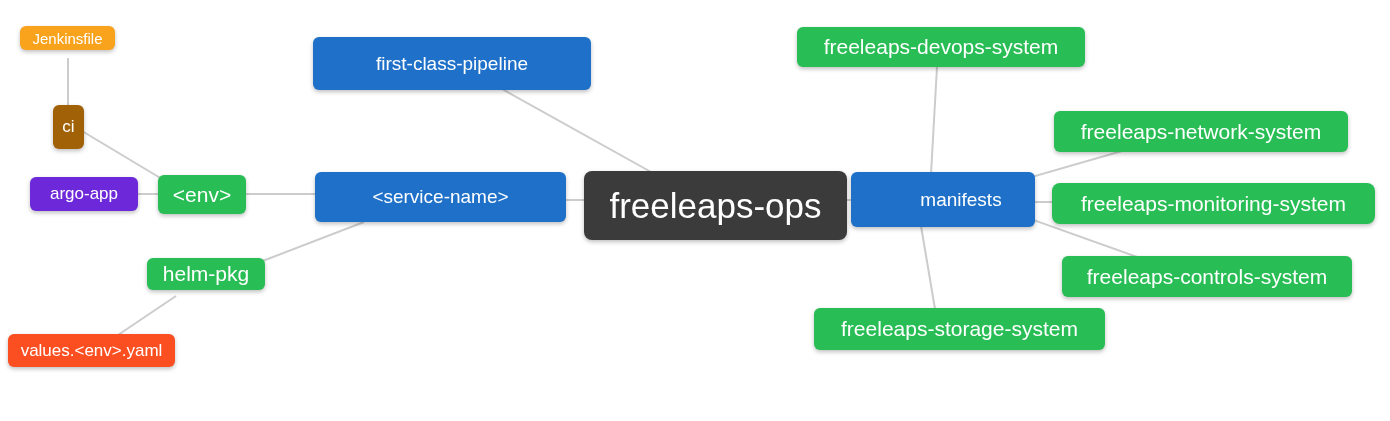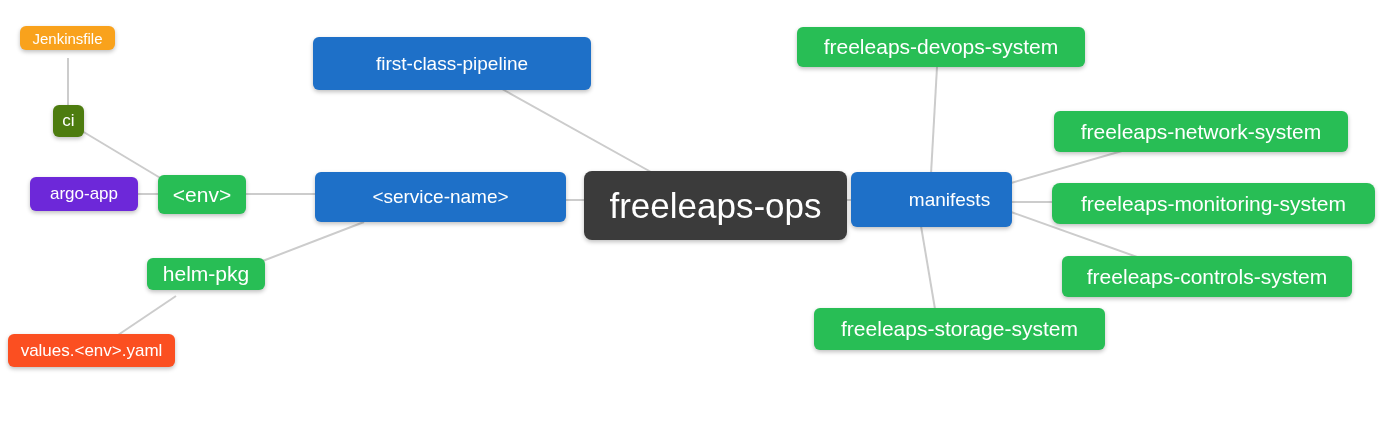--- a/index.html
+++ b/index.html
@@ -58,28 +58,28 @@
     <line x1="502" y1="89" x2="660" y2="177"></line>
     <line x1="845" y1="200" x2="853" y2="200"></line>
     <line x1="937" y1="67" x2="931" y2="174"></line>
     <line x1="1011" y1="183" x2="1122" y2="151"></line>
     <line x1="1011" y1="202" x2="1053" y2="202"></line>
     <line x1="1011" y1="212" x2="1140" y2="258"></line>
     <line x1="921" y1="226" x2="935" y2="309"></line>
   </svg>
 
   <div class="node f4" style="left: 20px; top: 26px; width: 95px; height: 24px; background: rgb(249, 162, 28);">Jenkinsfile</div>
-  <div class="node f3" style="left: 53px; top: 105px; width: 31px; height: 32px; background: #4d7c0f;">ci</div>
+  <div class="node f3" style="left: 53px; top: 105px; width: 31px; height: 44px; background: #a16207;">ci</div>
   <div class="node f3" style="left: 30px; top: 177px; width: 108px; height: 34px; background: #6d28d9;">argo-app</div>
   <div class="node f2" style="left: 158px; top: 175px; width: 88px; height: 39px; background: rgb(40, 190, 85);">&lt;env&gt;</div>
   <div class="node f2" style="left: 147px; top: 258px; width: 118px; height: 32px; background: rgb(40, 190, 85);">helm-pkg</div>
   <div class="node f3" style="left: 8px; top: 334px; width: 167px; height: 33px; background: rgb(251, 79, 33);">values.&lt;env&gt;.yaml</div>
   <div class="node f1" style="left: 313px; top: 37px; width: 278px; height: 53px; background: rgb(30, 112, 200);">first-class-pipeline</div>
   <div class="node f1" style="left: 315px; top: 172px; width: 251px; height: 50px; background: rgb(30, 112, 200);">&lt;service-name&gt;</div>
   <div class="node f0" style="left: 584px; top: 171px; width: 263px; height: 69px; background: rgb(59, 59, 59);">freeleaps-ops</div>
-  <div class="node f1" style="left: 851px; top: 172px; width: 161px; height: 55px; background: rgb(30, 112, 200); padding-left: 36px;">manifests</div>
+  <div class="node f1" style="left: 851px; top: 172px; width: 184px; height: 55px; background: rgb(30, 112, 200); padding-left: 36px;">manifests</div>
   <div class="node f2" style="left: 1054px; top: 111px; width: 294px; height: 41px; background: rgb(40, 190, 85);">freeleaps-network-system</div>
   <div class="node f2" style="left: 797px; top: 27px; width: 288px; height: 40px; background: rgb(40, 190, 85);">freeleaps-devops-system</div>
   <div class="node f2" style="left: 1052px; top: 183px; width: 323px; height: 41px; background: rgb(40, 190, 85); border-radius: 8px;">freeleaps-monitoring-system</div>
   <div class="node f2" style="left: 1062px; top: 256px; width: 290px; height: 41px; background: rgb(40, 190, 85);">freeleaps-controls-system</div>
   <div class="node f2" style="left: 814px; top: 308px; width: 291px; height: 42px; background: rgb(40, 190, 85);">freeleaps-storage-system</div>
 
 </div>
 
 </body></html>

